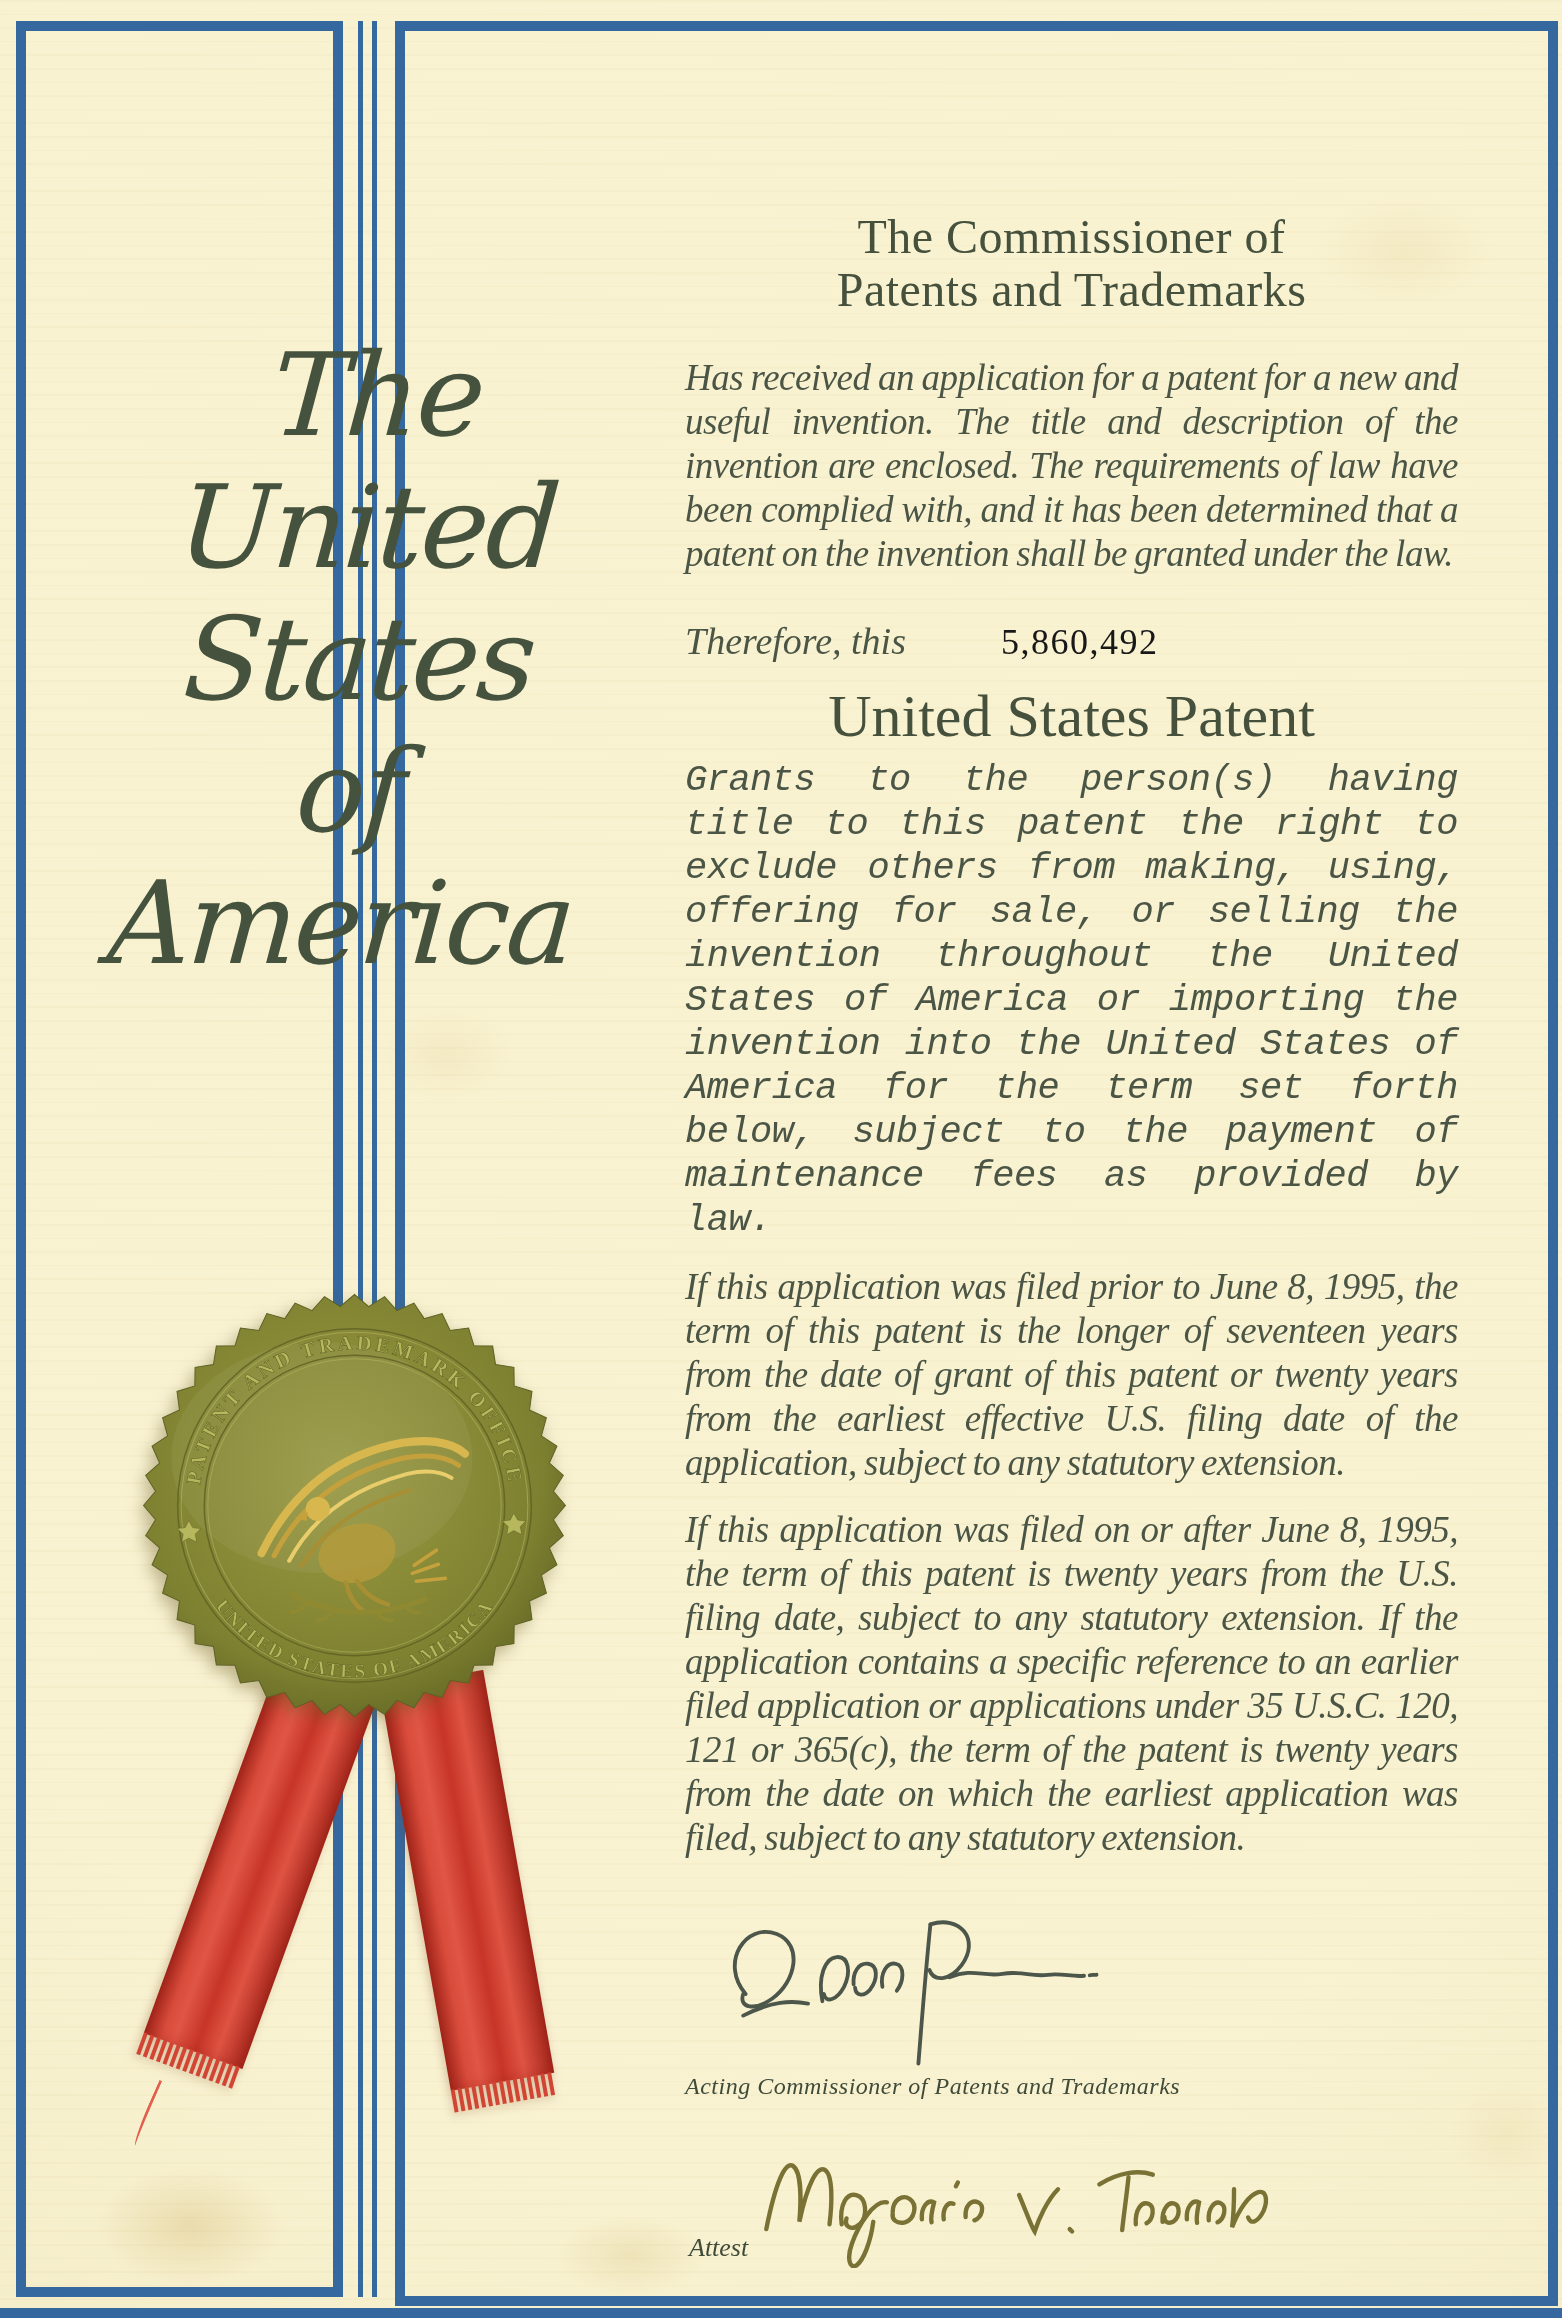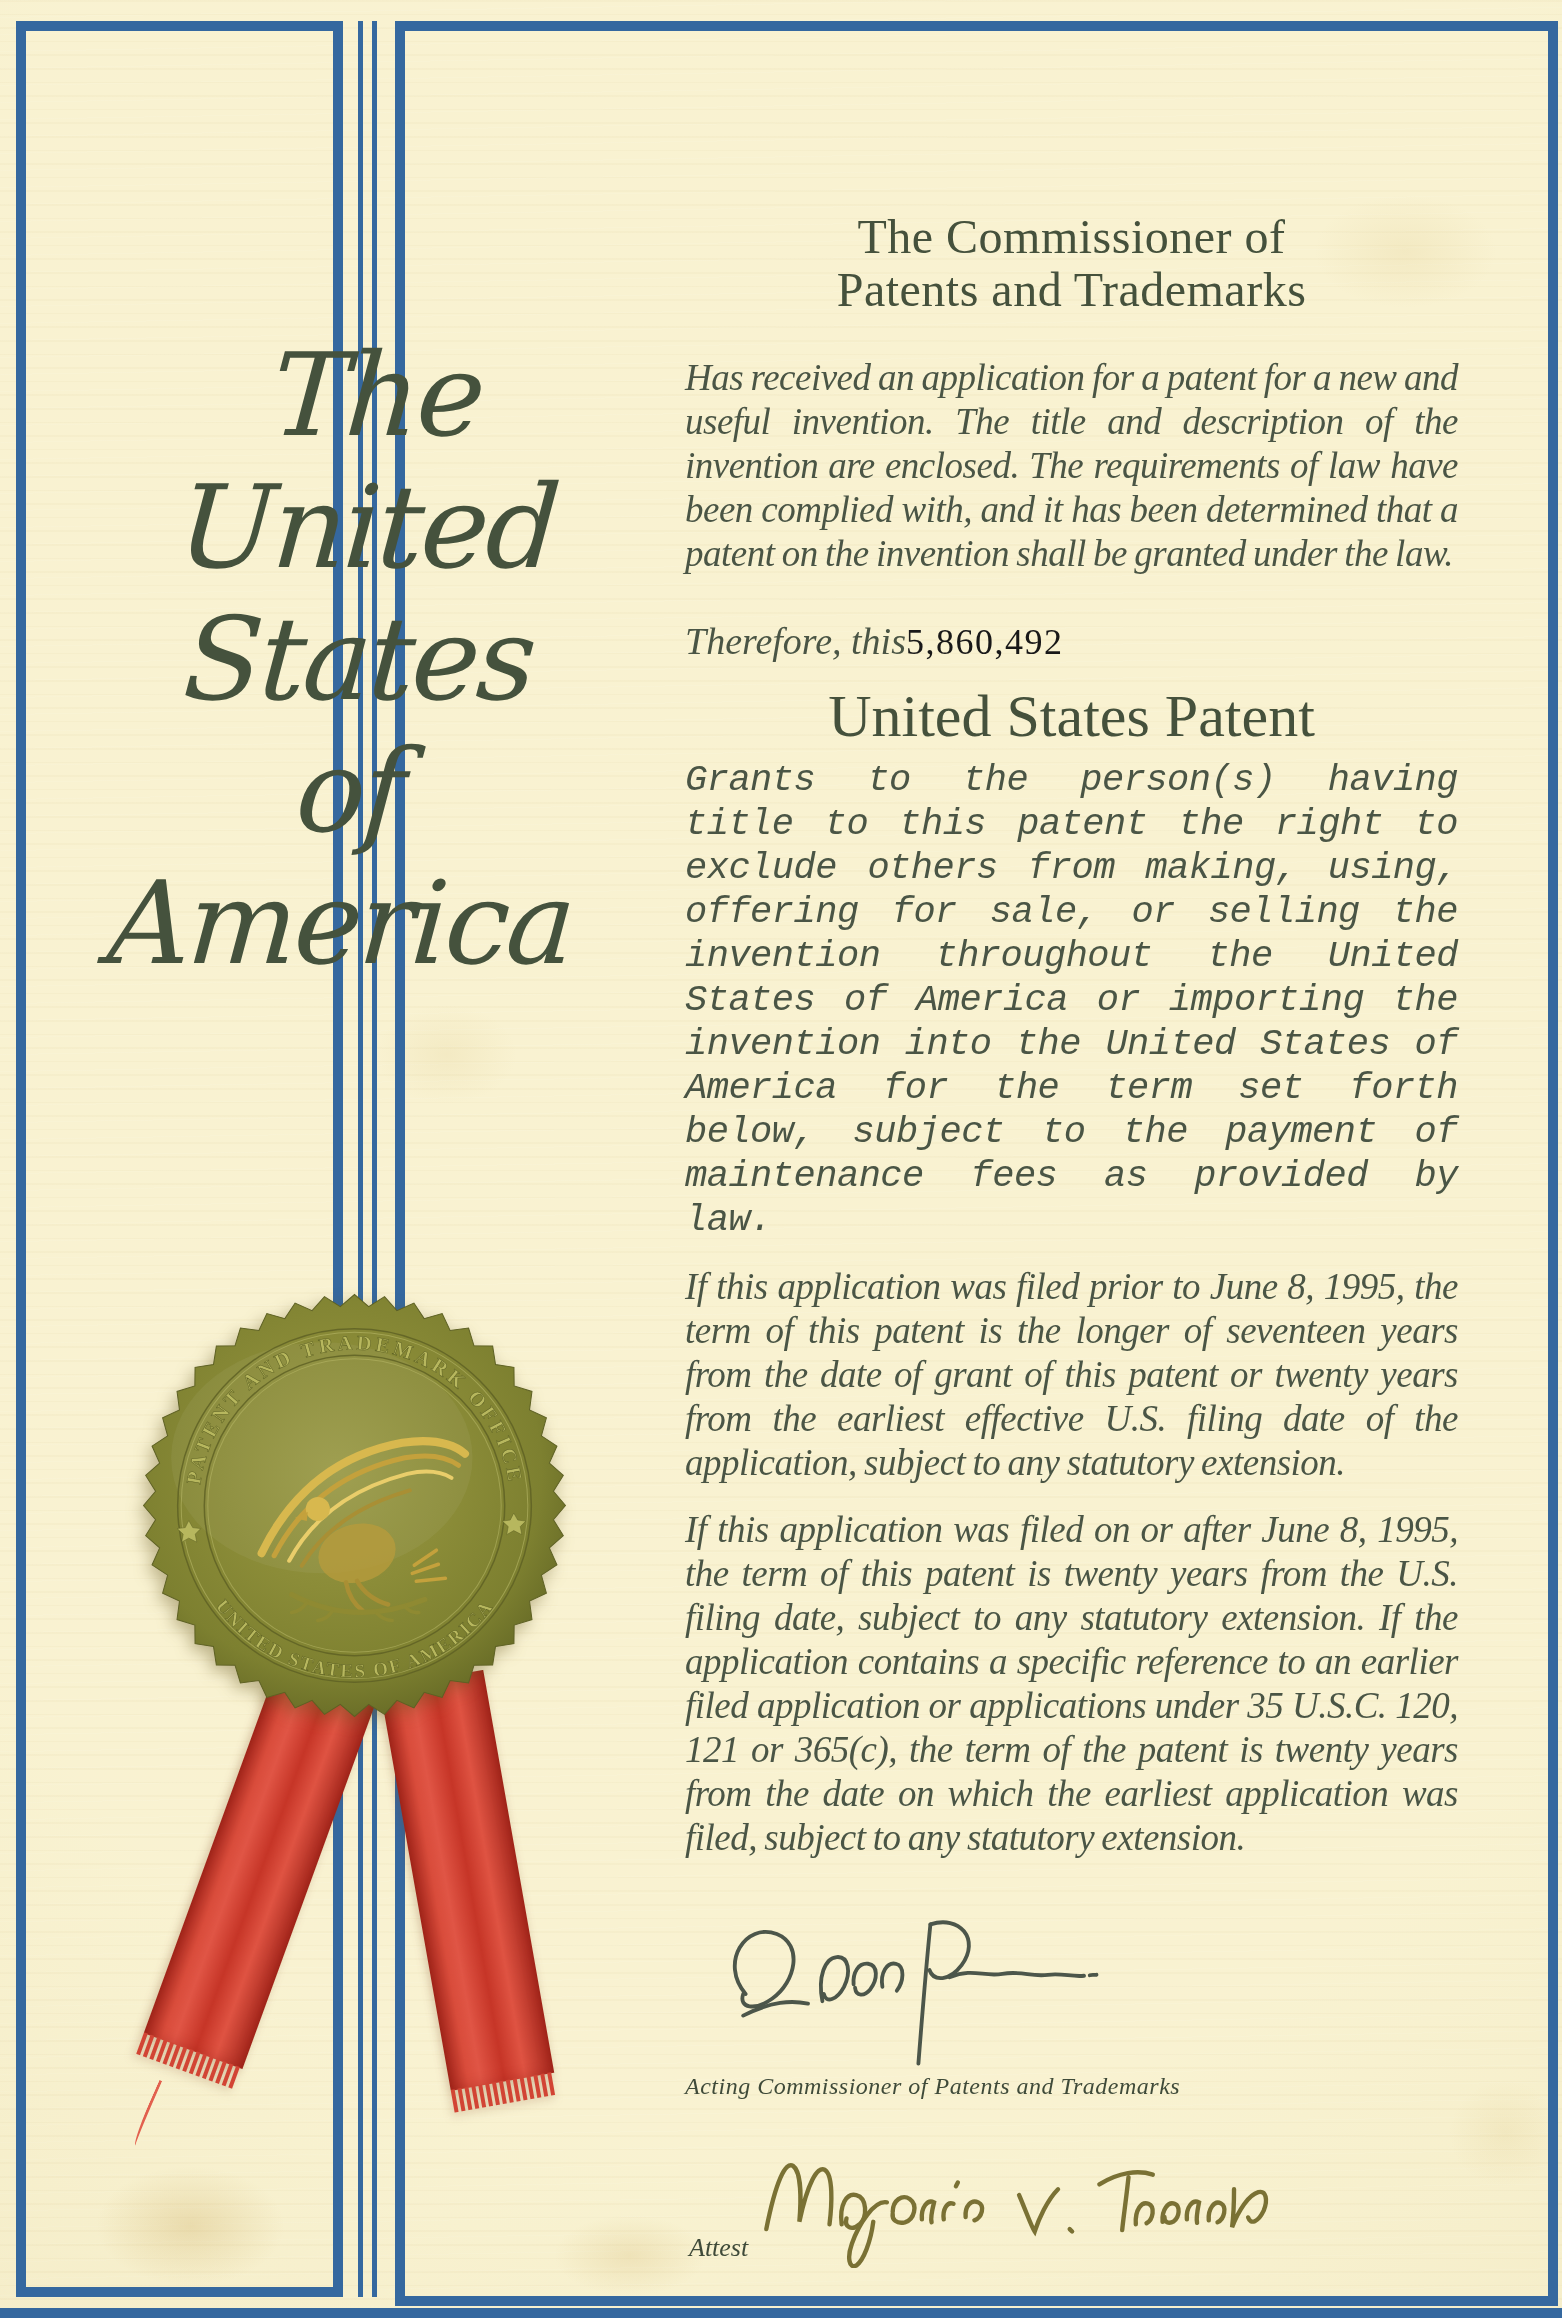--- a/index.html
+++ b/index.html
@@ -44,23 +44,23 @@
   .arcText{font-family:"Liberation Serif",serif;font-weight:bold;
     fill:#b7b75e;stroke:#5c6022;stroke-width:1px;}
   .arcTop{font-size:41px;letter-spacing:7px;}
   .arcBot{font-size:38px;letter-spacing:4px;}
   
   .content{position:absolute;left:685px;top:210px;width:773px;z-index:2;color:#49543f;}
   .cHeader{font-size:48px;line-height:53px;text-align:center;color:#45513c;letter-spacing:0.5px;}
   .para{font-style:italic;font-size:37px;line-height:44px;text-align:justify;
         letter-spacing:-0.5px;word-spacing:-1.5px;color:#4a5545;}
   .p1{margin-top:40px;}
-  .thereforeRow{margin-top:43px;display:flex;align-items:baseline;}
+  .thereforeRow{margin-top:43px;display:flex;align-items:baseline;gap:10px;}
   .thereforeLabel{font-style:italic;font-size:38px;color:#4a5545;}
-  .patNum{font-size:36px;color:#181818;letter-spacing:1.5px;font-style:normal;}
+  .patNum{font-size:36px;color:#181818;margin-left:85px;letter-spacing:1.5px;font-style:normal;}
   .patHeading{margin-top:28px;font-size:60px;line-height:50px;text-align:center;color:#45513c;}
   .p2{margin-top:17px;font-family:Liberation Mono, monospace;} .p3{margin-top:23px;} .p4{margin-top:23px;}
   .sigBlock{position:absolute;left:685px;top:1905px;width:773px;z-index:2;}
   .sig1{display:block;margin-left:15px;}
   .sigStroke{fill:none;stroke:#4c564a;stroke-width:8;stroke-linecap:round;}
   .commTitle{margin-top:2px;font-style:italic;font-size:24px;letter-spacing:0.5px;color:#3f4a39;}
   .attestRow{position:relative;margin-top:27px;height:146px;}
   .sig2{position:absolute;left:60px;top:0;}
   .sig2 path{fill:none;stroke:#7a7134;stroke-width:9;stroke-linecap:round;}
   .attestLabel{position:absolute;left:4px;bottom:10px;font-style:italic;font-size:26px;color:#3f4a39;}

